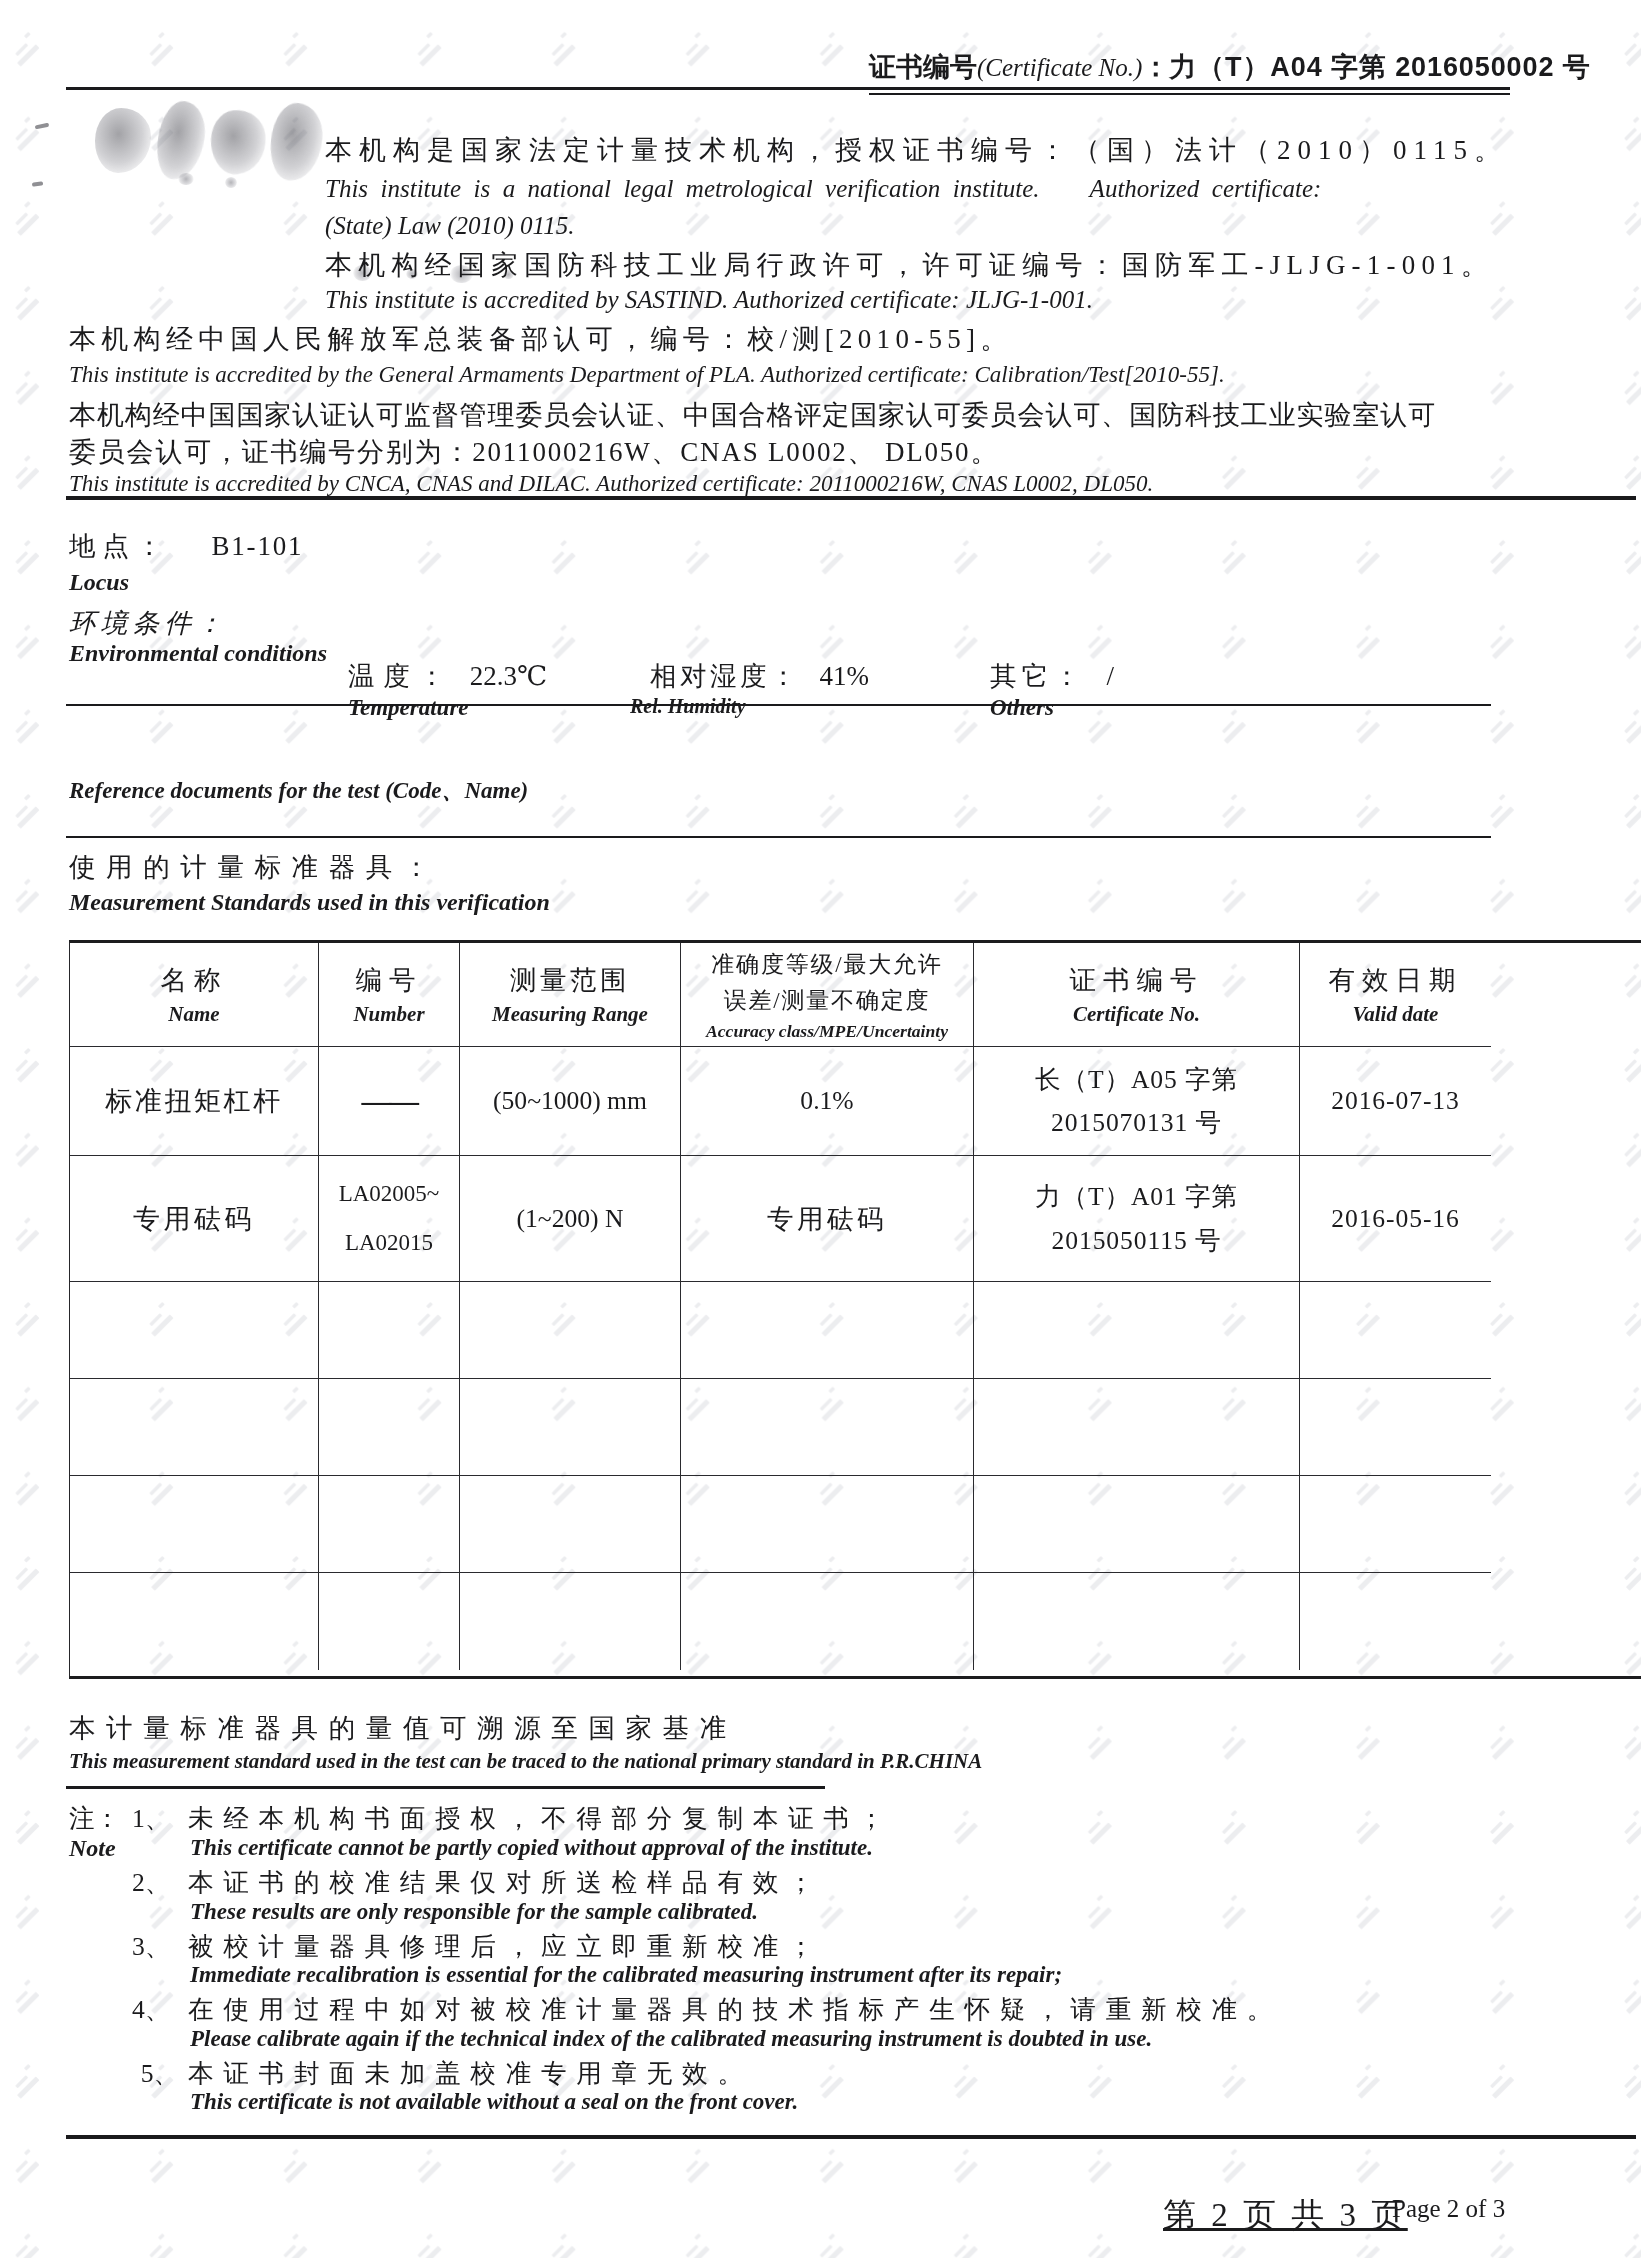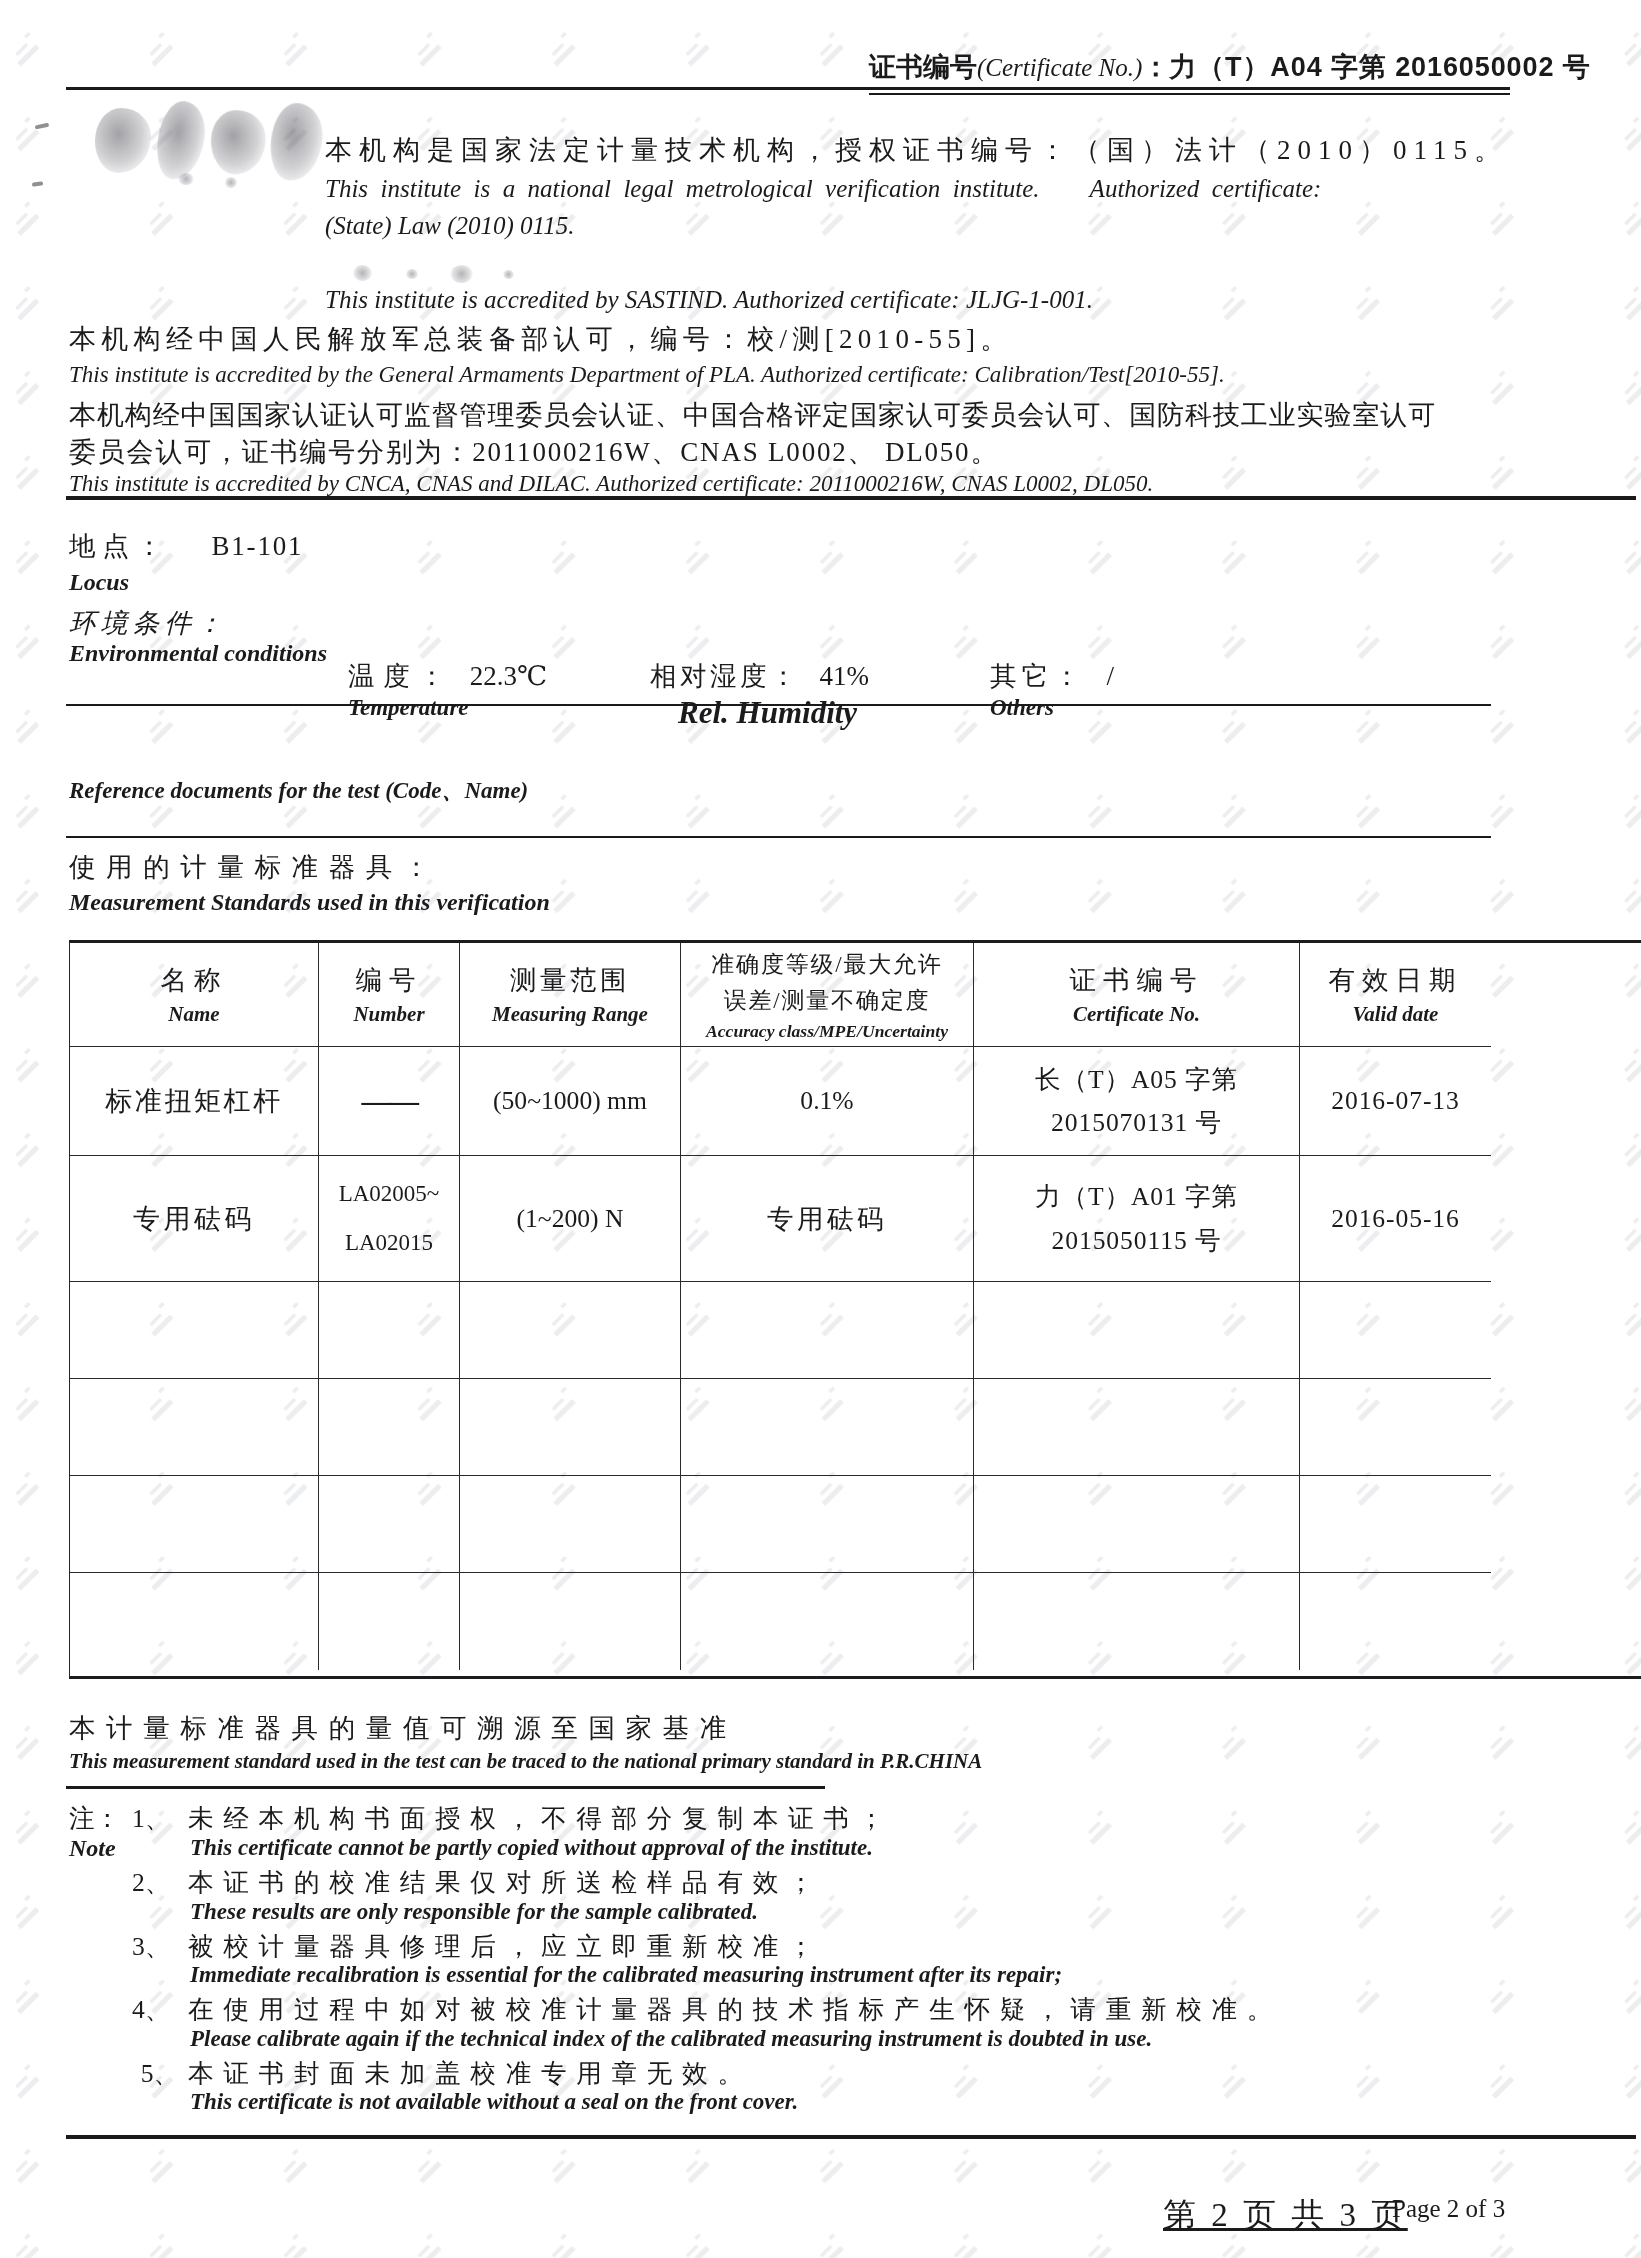--- a/index.html
+++ b/index.html
@@ -74,20 +74,21 @@
   <div class="layer" style="left:353px;top:265px;">
     <div class="speck" style="left:0;top:0;width:19.4px;height:16px;"></div>
     <div class="speck" style="left:53px;top:3.5px;width:12.4px;height:10.6px;"></div>
     <div class="speck" style="left:97px;top:0;width:23px;height:17.6px;"></div>
     <div class="speck" style="left:150px;top:5.3px;width:10.6px;height:8.8px;"></div>
   </div>
 
   <div class="layer zh" style="left:325px;top:132px;font-size:27px;letter-spacing:7px;white-space:nowrap;">本机构是国家法定计量技术机构，授权证书编号：（国）法计（2010）0115。</div>
   <div class="layer en" style="left:325px;top:175px;font-size:25px;word-spacing:6.2px;white-space:nowrap;">This institute is a national legal metrological verification institute.  Authorized certificate:</div>
   <div class="layer en" style="left:325px;top:212px;font-size:25px;">(State) Law (2010) 0115.</div>
+  <div class="layer zh" style="left:325px;top:247px;font-size:27px;letter-spacing:6.2px;white-space:nowrap;">本机构经国家国防科技工业局行政许可，许可证编号：国防军工-JLJG-1-001。</div>
   <div class="layer en" style="left:325px;top:286px;font-size:25px;">This institute is accredited by SASTIND. Authorized certificate: JLJG-1-001.</div>
 
   <div class="layer zh" style="left:69px;top:321px;font-size:27px;letter-spacing:5.3px;white-space:nowrap;">本机构经中国人民解放军总装备部认可，编号：校/测[2010-55]。</div>
   <div class="layer en" style="left:69px;top:362px;font-size:23px;">This institute is accredited by the General Armaments Department of PLA. Authorized certificate: Calibration/Test[2010-55].</div>
   <div class="layer zh" style="left:69px;top:397px;font-size:27px;letter-spacing:0.9px;white-space:nowrap;">本机构经中国国家认证认可监督管理委员会认证、中国合格评定国家认可委员会认可、国防科技工业实验室认可</div>
   <div class="layer zh" style="left:69px;top:434px;font-size:27px;letter-spacing:1.8px;white-space:nowrap;">委员会认可，证书编号分别为：2011000216W、CNAS L0002、 DL050。</div>
   <div class="layer en" style="left:69px;top:471px;font-size:23px;">This institute is accredited by CNCA, CNAS and DILAC. Authorized certificate: 2011000216W, CNAS L0002, DL050.</div>
 
   <div class="rule" style="left:66px;top:496px;width:1570px;height:4.4px;"></div>
 
@@ -102,21 +103,21 @@
   <div class="layer" style="left:348px;top:658px;white-space:nowrap;">
     <span class="zh" style="font-size:26.5px;letter-spacing:8.8px;">温度：</span>
     <span class="zh" style="font-size:27px;margin-left:12.4px;">22.3℃</span>
   </div>
   <div class="layer en-b" style="left:348px;top:695px;font-size:23px;">Temperature</div>
 
   <div class="layer" style="left:650px;top:658px;white-space:nowrap;">
     <span class="zh" style="font-size:26.5px;letter-spacing:3.5px;">相对湿度：</span>
     <span class="zh" style="font-size:27px;margin-left:16px;">41%</span>
   </div>
-  <div class="layer en-b" style="left:678px;top:695px;font-size:31px;">Rel. Humidity</div>
+  <div class="layer en-b" style="left:630px;top:695px;font-size:20px;">Rel. Humidity</div>
 
   <div class="layer" style="left:990px;top:658px;white-space:nowrap;">
     <span class="zh" style="font-size:26.5px;letter-spacing:5.3px;">其它：</span>
     <span class="zh" style="font-size:27px;margin-left:17.6px;">/</span>
   </div>
   <div class="layer en-b" style="left:990px;top:695px;font-size:23px;">Others</div>
 
   <div class="rule" style="left:66px;top:704px;width:1425px;height:1.8px;"></div>
 
   <div class="layer en-b" style="left:69px;top:775px;font-size:23px;">Reference documents for the test (Code、Name)</div>

